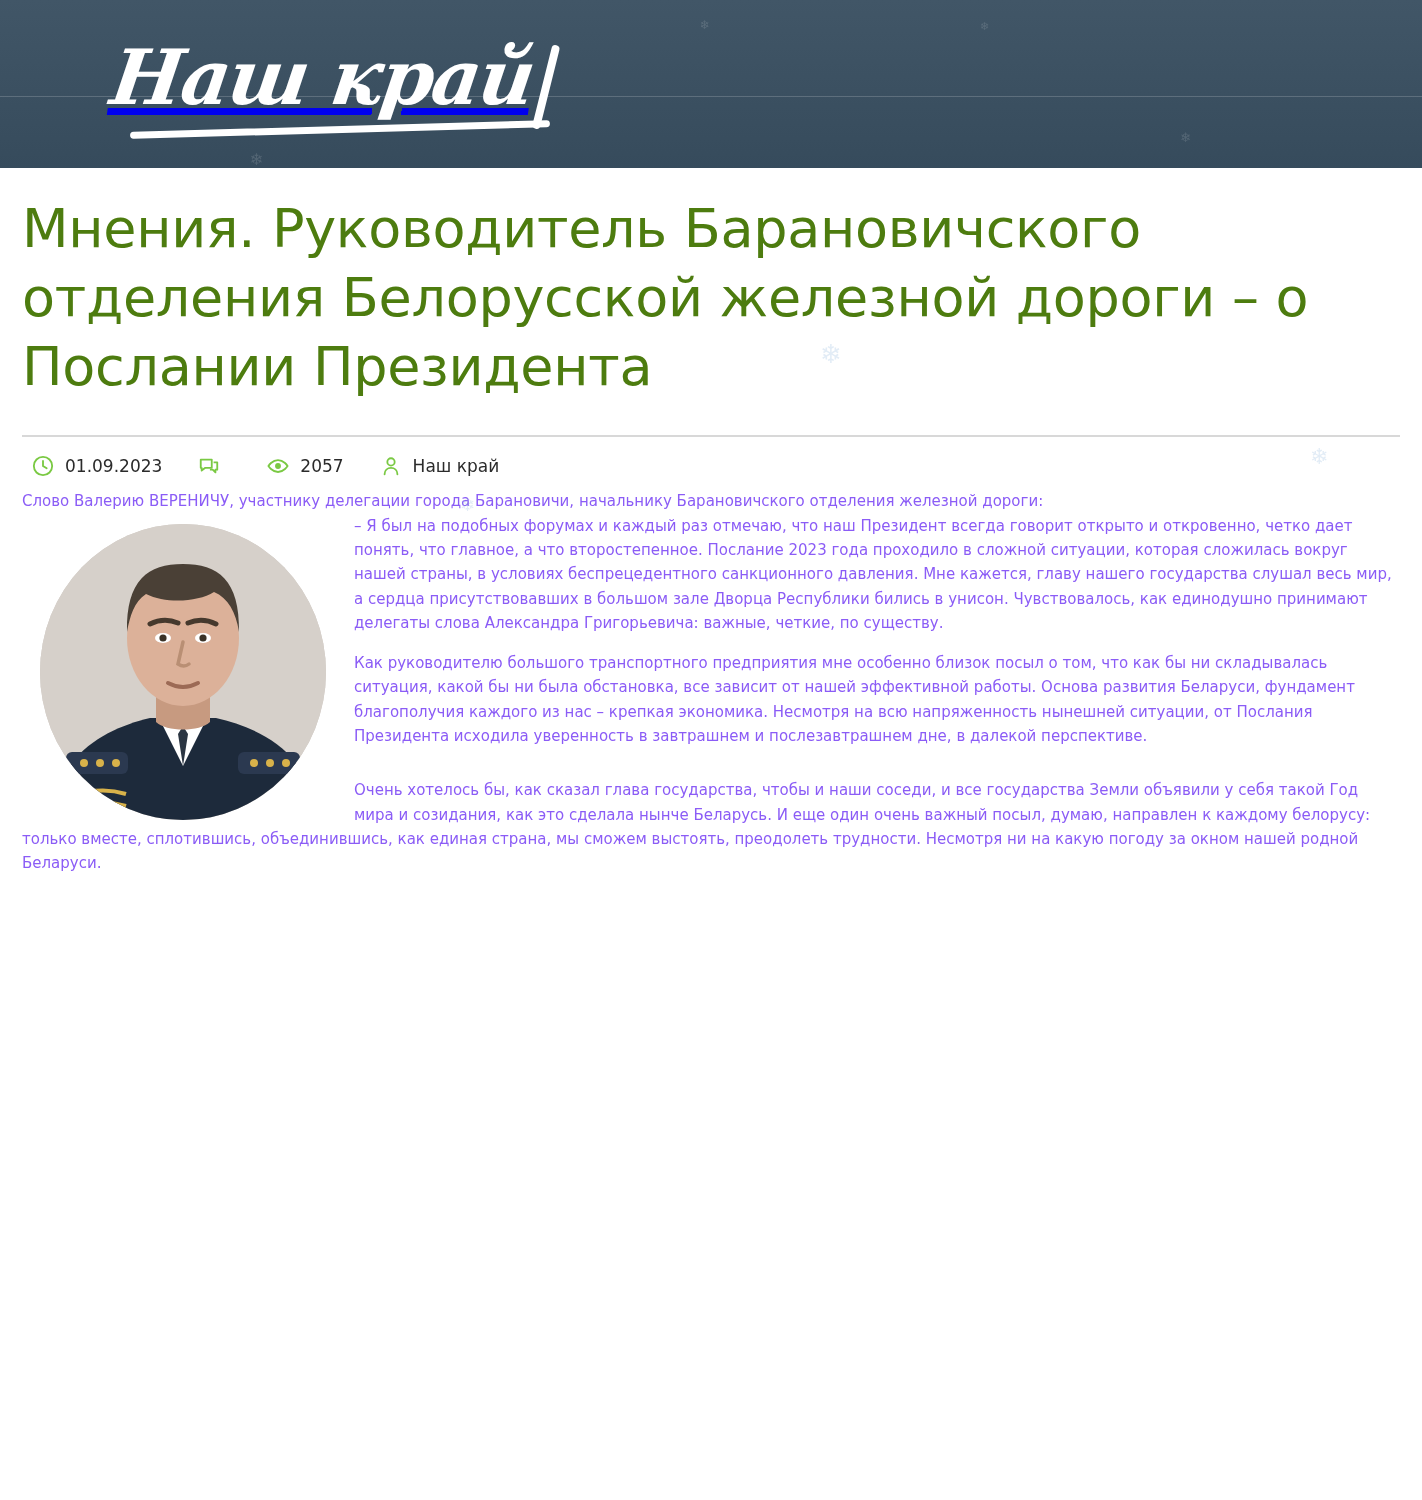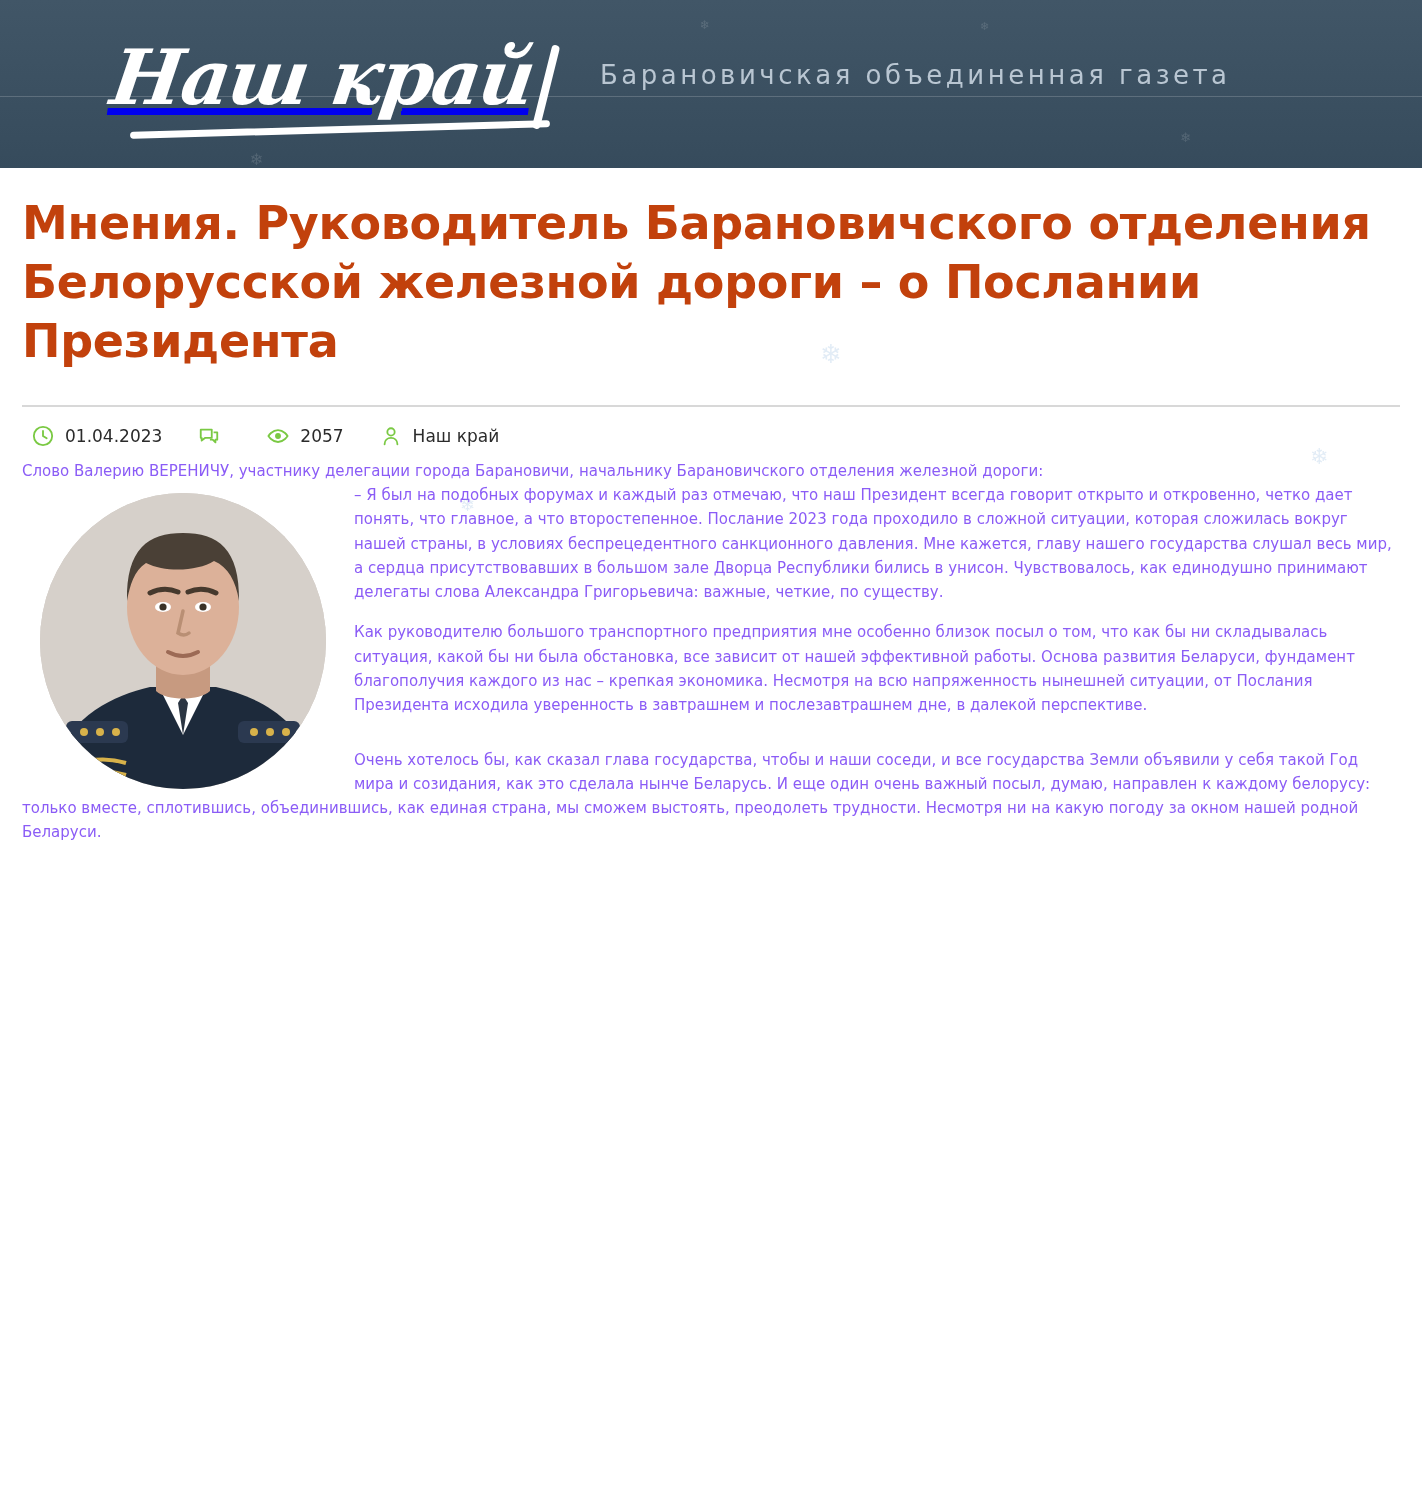--- a/index.html
+++ b/index.html
@@ -81,24 +81,24 @@
     pointer-events: none;
   }
 
   
   .article {
     position: relative;
     padding: 0 22px 40px 22px;
   }
   .article-title {
     margin: 26px 0 0 0;
-    font-size: 46px;
+    font-size: 54px;
     line-height: 1.28;
-    font-weight: 700;
-    color: #c2410c;
+    font-weight: 400;
+    color: #4d7c0f;
     letter-spacing: -0.3px;
   }
   .meta-divider {
     margin: 34px 0 0 0;
     height: 2px;
     background: #d8d8d8;
   }
   .meta-bar {
     display: flex;
     align-items: center;
@@ -150,21 +150,20 @@
 
 <div class="site-header">
   <div class="header-rule"></div>
 
   <a class="logo" href="#">
     <div class="logo-text">Наш край</div>
     <div class="logo-underline"></div>
     <div class="logo-tail"></div>
   </a>
 
-  <div class="header-tagline">Барановичская объединенная газета</div>
 
   <span class="snow" style="left:250px;top:150px;">❄</span>
   <span class="snow" style="left:700px;top:18px;font-size:12px;">❄</span>
   <span class="snow" style="left:1180px;top:130px;font-size:13px;">❄</span>
   <span class="snow" style="left:980px;top:20px;font-size:11px;">❄</span>
 </div>
 
 <div class="article">
 
   <span class="snow-dark" style="left:820px;top:145px;font-size:26px;">❄</span>
@@ -176,21 +175,21 @@
 
   <div class="meta-divider"></div>
 
   <div class="meta-bar">
 
     <div class="meta-item">
       <svg class="meta-icon" viewBox="0 0 24 24">
         <circle cx="12" cy="12" r="10" fill="none" stroke="#7ac943" stroke-width="2"></circle>
         <path d="M12 6.5V12l4 2.5" fill="none" stroke="#7ac943" stroke-width="2" stroke-linecap="round"></path>
       </svg>
-      <span class="meta-text">01.04.2023</span>
+      <span class="meta-text">01.09.2023</span>
     </div>
 
     <div class="meta-item">
       <svg class="meta-icon" viewBox="0 0 24 24">
         <path d="M3 5h12v9H8l-4 3v-3H3z" fill="none" stroke="#7ac943" stroke-width="2" stroke-linejoin="round"></path>
         <path d="M17 8h4v8h-2v3l-3-3h-3" fill="none" stroke="#7ac943" stroke-width="2" stroke-linejoin="round"></path>
       </svg>
       <span class="meta-text"></span>
     </div>
 

